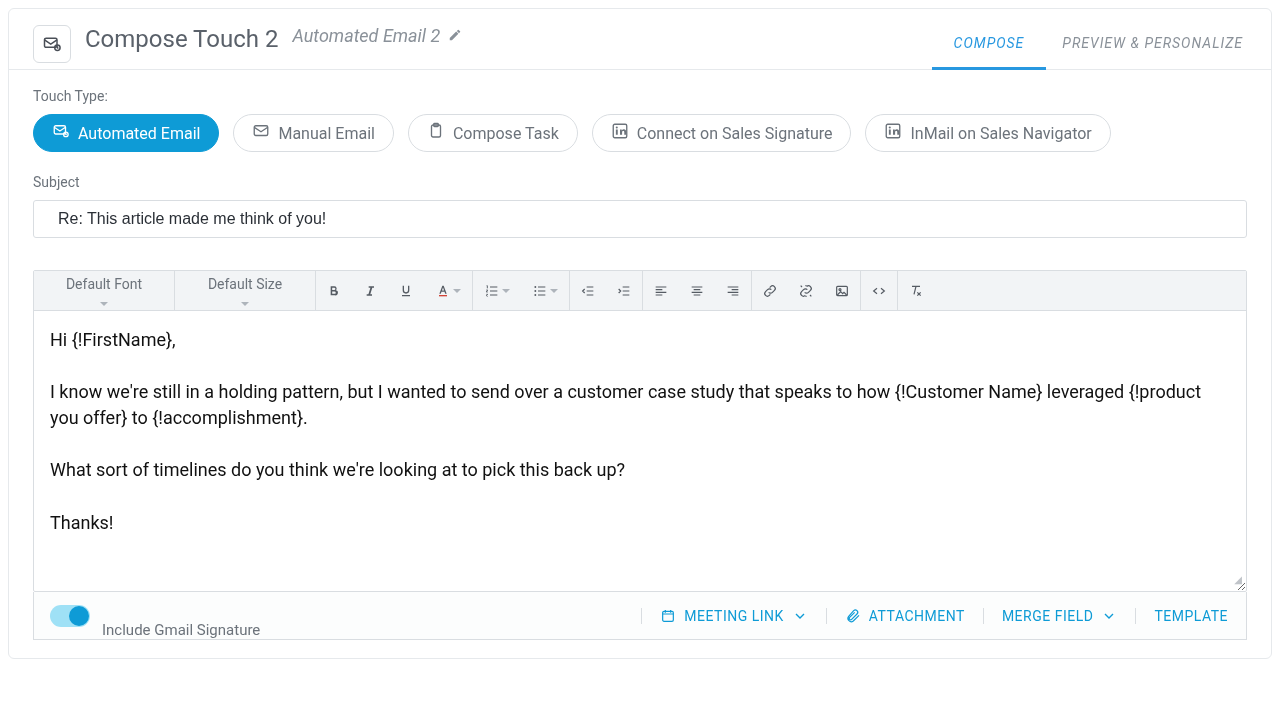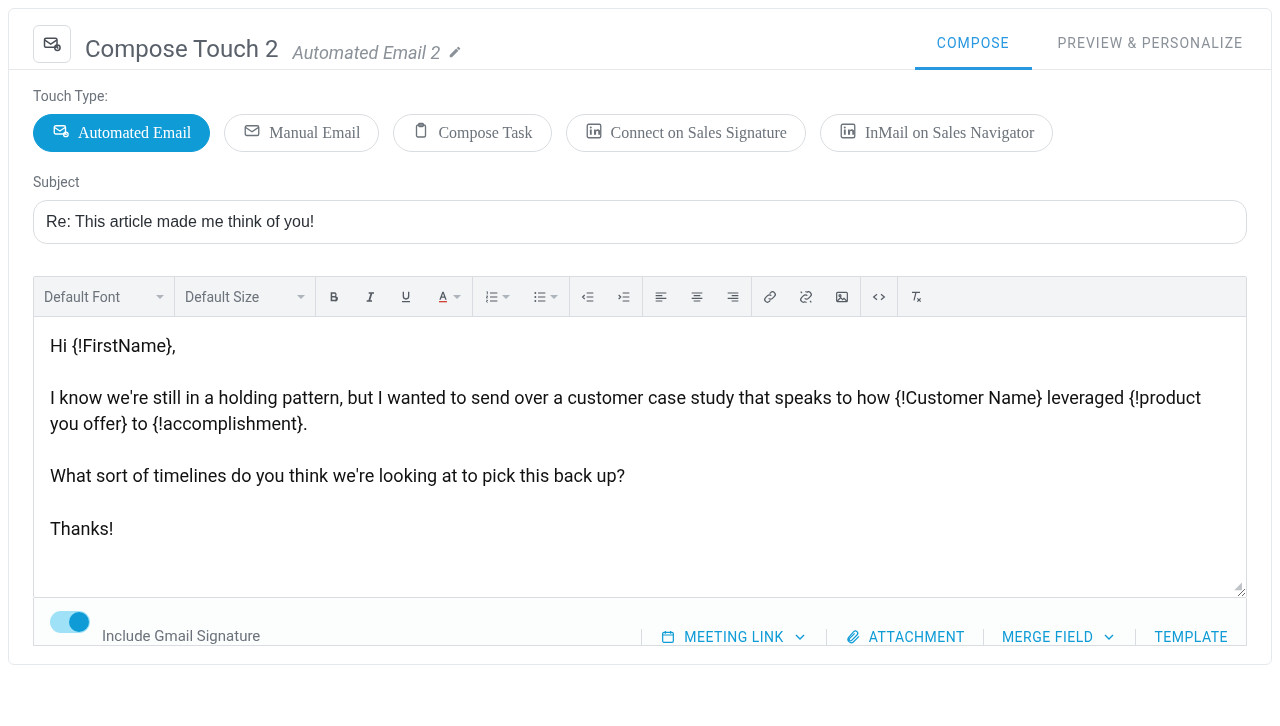--- a/index.html
+++ b/index.html
@@ -31,28 +31,28 @@
     overflow:hidden;
   }
   
   .header{
     display:flex;
     align-items:center;
     justify-content:space-between;
     padding:10px 24px 0 24px;
     border-bottom:1px solid var(--border-light);
   }
-  .header-left{display:flex;align-items:flex-end;gap:14px;}
+  .header-left{display:flex;align-items:flex-start;gap:14px;}
   .icon-box{
     width:38px;height:38px;border:1px solid var(--border);border-radius:6px;
     display:flex;align-items:center;justify-content:center;color:var(--text);
   }
   .title{font-size:24px;color:#5a616a;font-weight:400;}
   .subtitle{font-size:18px;color:var(--text-muted);font-style:italic;display:flex;align-items:center;gap:8px;}
-  .tabs{display:flex;gap:40px;}
+  .tabs{display:flex;gap:30px;font-style:italic;}
   .tab{
     padding:16px 4px 18px 4px;
     font-size:14px;
     letter-spacing:1px;
     color:var(--text-muted);
     position:relative;
     cursor:pointer;
   }
   .tab.active{color:var(--tab-blue);}
   .tab.active::after{
@@ -62,38 +62,37 @@
   
   .body{padding:18px 24px 0 24px;}
   .section-label{font-size:14px;color:#6c737b;margin-bottom:10px;}
   .pill-row{display:flex;flex-wrap:wrap;gap:14px;margin-bottom:22px;}
   .pill{
     display:inline-flex;align-items:center;gap:8px;
     height:38px;padding:0 18px;
     border:1px solid var(--border);border-radius:999px;
     color:#6c737b;font-size:16px;background:#fff;cursor:pointer;
     white-space:nowrap;
-    font-family:Liberation Serif, serif;
   }
   .pill svg{width:18px;height:18px;}
   .pill.active{background:var(--blue);border-color:var(--blue);color:#fff;}
   .subject-input{
-    width:100%;height:44px;border:1px solid var(--border);border-radius:14px;
-    padding:0 12px;font-size:16px;color:var(--text-dark);
+    width:100%;height:38px;border:1px solid var(--border);border-radius:3px;
+    padding:0 24px;font-size:16px;color:var(--text-dark);
   }
   
   .editor-wrap{margin-top:32px;border:1px solid var(--border);border-radius:2px;}
   .toolbar{
     display:flex;height:40px;background:var(--toolbar-bg);border-bottom:1px solid var(--border);
     align-items:stretch;
   }
   .tgroup{display:flex;align-items:center;border-right:1px solid var(--border);}
   .tselect{
     display:flex;align-items:center;justify-content:space-between;
-    padding:0 10px;color:#6c737b;font-size:14px;gap:10px;min-width:140px;cursor:pointer;
+    padding:0 10px;color:#6c737b;font-size:14px;gap:10px;min-width:140px;cursor:pointer;flex-direction:column;
   }
   .tbtn{
     width:36px;height:100%;display:flex;align-items:center;justify-content:center;
     color:#555b63;cursor:pointer;
   }
   .tbtn.wide{width:48px;gap:2px;}
   .tbtn svg{width:16px;height:16px;}
   .caret{border-top:4px solid #aeb4bb;border-left:4px solid transparent;border-right:4px solid transparent;width:0;height:0;}
   .editor{
     min-height:280px;padding:16px;font-size:18px;line-height:1.45;color:#111;
@@ -108,21 +107,21 @@
     background:#fcfdfd;
   }
   .footer-left{display:flex;align-items:center;gap:12px;padding:0 16px;}
   .toggle{
     width:40px;height:22px;border-radius:999px;background:#9fe1f6;position:relative;cursor:pointer;
   }
   .toggle .knob{
     position:absolute;right:1px;top:1px;width:20px;height:20px;border-radius:50%;
     background:var(--blue);
   }
-  .footer-right{display:flex;align-items:flex-end;}
+  .footer-right{display:flex;align-items:center;}
   .fbtn{
     display:flex;align-items:center;gap:8px;padding:0 18px;
     border-left:1px solid var(--border);color:var(--blue);font-size:14px;letter-spacing:.5px;
     cursor:pointer;white-space:nowrap;
   }
   .fbtn svg{width:16px;height:16px;}
   .sig-label{color:#6c737b;font-size:15px;margin-top:29px;}
 </style>
 </head>
 <body>

